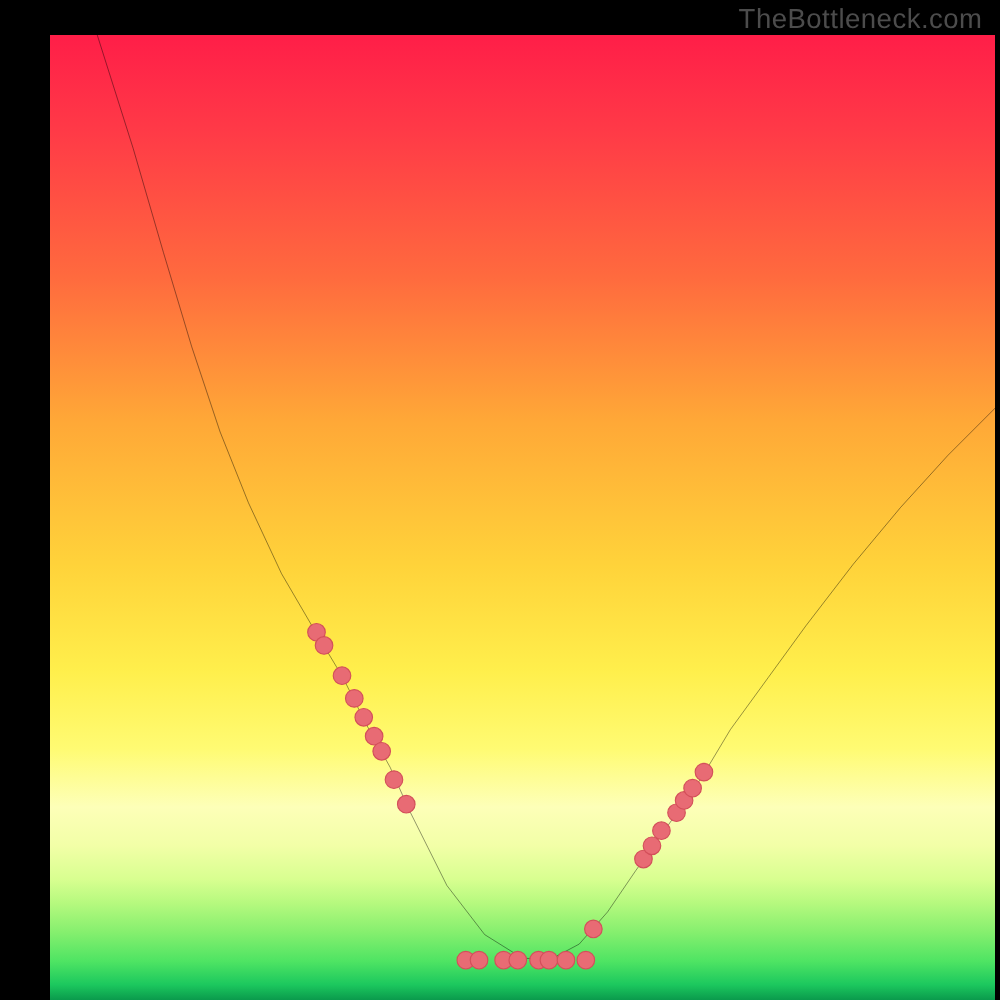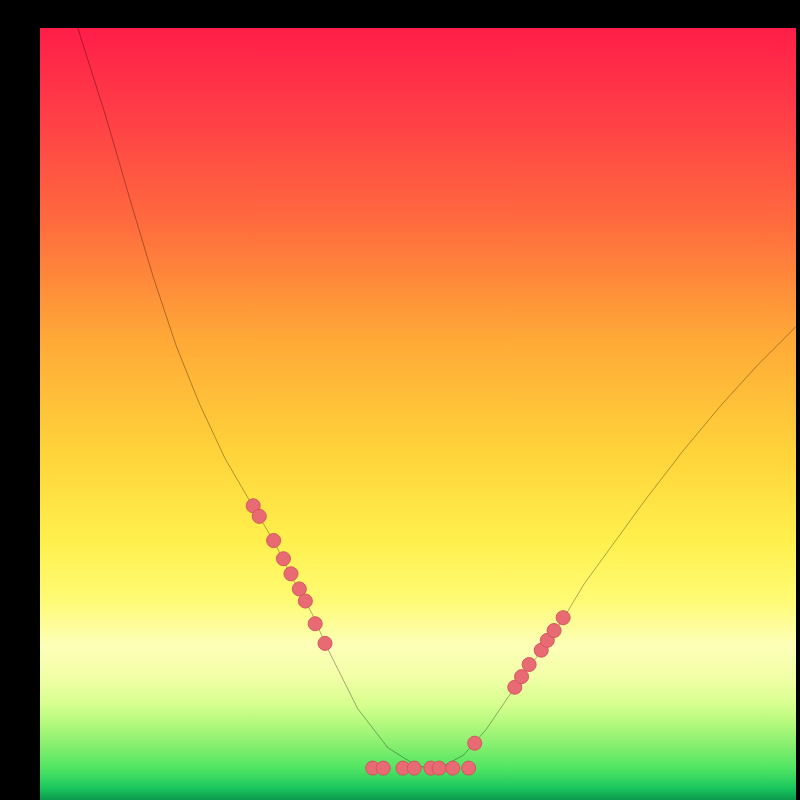--- a/index.html
+++ b/index.html
@@ -60,20 +60,21 @@
   }
   svg.curve {
     position: absolute;
     inset: 0;
   }
 </style>
 </head>
 <body>
 
 <div class="frame">
+  <div class="watermark">TheBottleneck.com</div>
 
   <div class="plot-area">
     <div class="grad-bg"></div>
     <svg class="curve" viewBox="0 0 100 100" preserveAspectRatio="none">
       <g>
         <path id="curve-path" fill="none" stroke="#000" stroke-width="0.33" vector-effect="non-scaling-stroke" stroke-linecap="round" stroke-linejoin="round" d="M5.00 0.00 L8.80 12.00 L12.00 23.00 L15.00 33.00 L18.00 42.00 L21.00 49.50 L24.50 57.00 L28.00 63.00 L31.00 68.00 L33.50 73.00 L36.00 77.50 L38.00 82.00 L40.00 86.00 L42.00 90.00 L46.00 95.20 L50.00 97.70 L53.00 97.80 L56.00 96.20 L59.00 92.80 L62.00 88.40 L65.50 83.50 L69.00 78.50 L72.00 73.50 L76.00 68.00 L80.00 62.50 L85.00 56.00 L90.00 50.00 L95.00 44.50 L100.00 39.50"></path>
       </g>
       <g id="markers-left">
           <circle cx="28.20" cy="63.20" r="0.93" fill="#e86b74" stroke="#d34f5a" stroke-width="0.12"></circle>
           <circle cx="29.00" cy="64.60" r="0.93" fill="#e86b74" stroke="#d34f5a" stroke-width="0.12"></circle>

